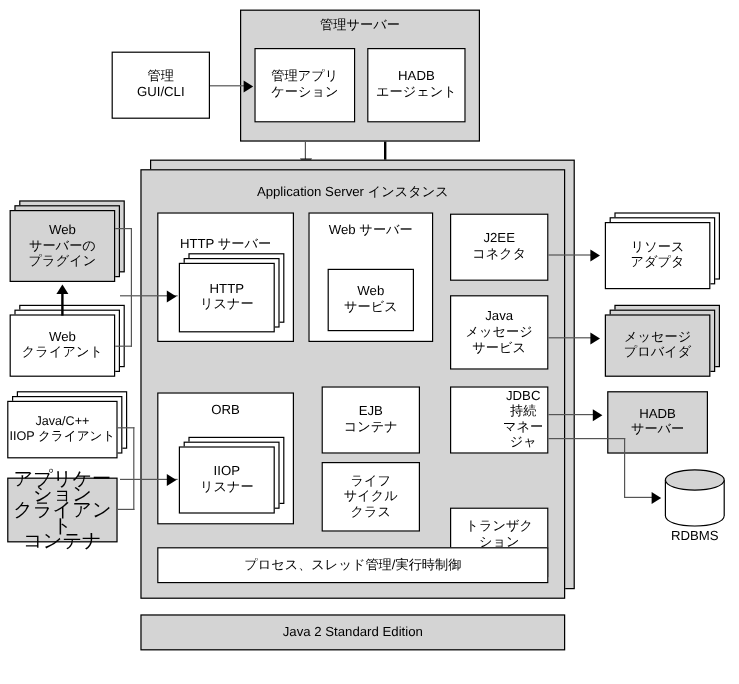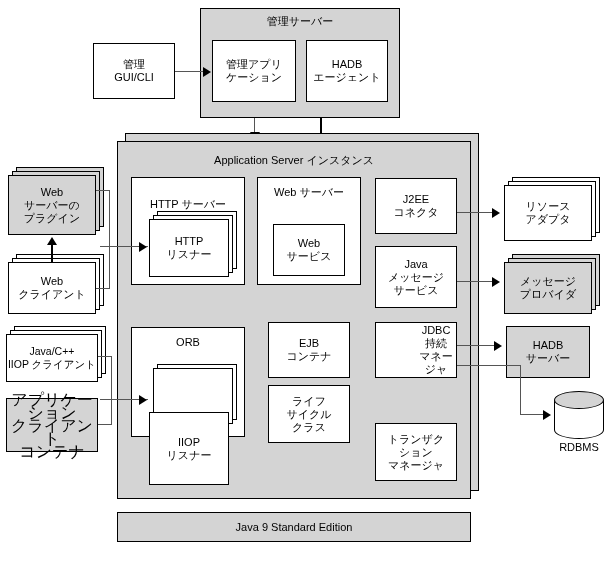--- a/index.html
+++ b/index.html
@@ -203,43 +203,44 @@
   </div>
   <div class="box" style="left:273px; top:224px; width:72px; height:52px;">Web
 サービス</div>
 
   <div class="box container-box" style="left:131px; top:327px; width:114px; height:110px;">
     <span class="label-top" style="top:8px;">ORB</span>
   </div>
   <div class="stack" style="left:149px; top:372px; width:80px; height:56px;">
     <div class="sheet" style="left:8px; top:-8px; width:80px; height:56px;"></div>
     <div class="sheet" style="left:4px; top:-4px; width:80px; height:56px;"></div>
-    <div class="front" style="width:80px; height:73px;margin-top:40px;">IIOP
+    <div class="front" style="width:80px; height:56px;">IIOP
 リスナー</div>
   </div>
 
   <div class="box" style="left:375px; top:178px; width:82px; height:56px;">J2EE
 コネクタ</div>
   <div class="box" style="left:375px; top:246px; width:82px; height:62px;">Java
 メッセージ
 サービス</div>
   <div class="box" style="left:268px; top:322px; width:82px; height:56px;">EJB
 コンテナ</div>
   <div class="box" style="left:268px; top:385px; width:82px; height:58px;">ライフ
 サイクル
 クラス</div>
   <div class="box" style="left:375px; top:322px; width:82px; height:56px;padding-left:40px;">JDBC
 持続
 マネージャ</div>
   <div class="box" style="left:375px; top:385px; width:82px; height:58px;margin-top:38px;">トランザク
 ション
 マネージャ</div>
 
-
-  <div class="box gray" style="left:117px; top:512px; width:354px; height:30px;">Java 9 Standard Edition</div>
+  <div class="box" style="left:131px; top:456px; width:326px; height:30px;">プロセス、スレッド管理/実行時制御</div>
+
+  <div class="box gray" style="left:117px; top:512px; width:354px; height:30px;">Java 2 Standard Edition</div>
 
   <div class="stack" style="left:8px; top:175px; width:88px; height:60px;">
     <div class="sheet gray" style="left:8px; top:-8px; width:88px; height:60px;"></div>
     <div class="sheet gray" style="left:4px; top:-4px; width:88px; height:60px;"></div>
     <div class="front gray" style="width:88px; height:60px;">Web
 サーバーの
 プラグイン</div>
   </div>
 
   <div class="stack" style="left:8px; top:262px; width:88px; height:52px;">

